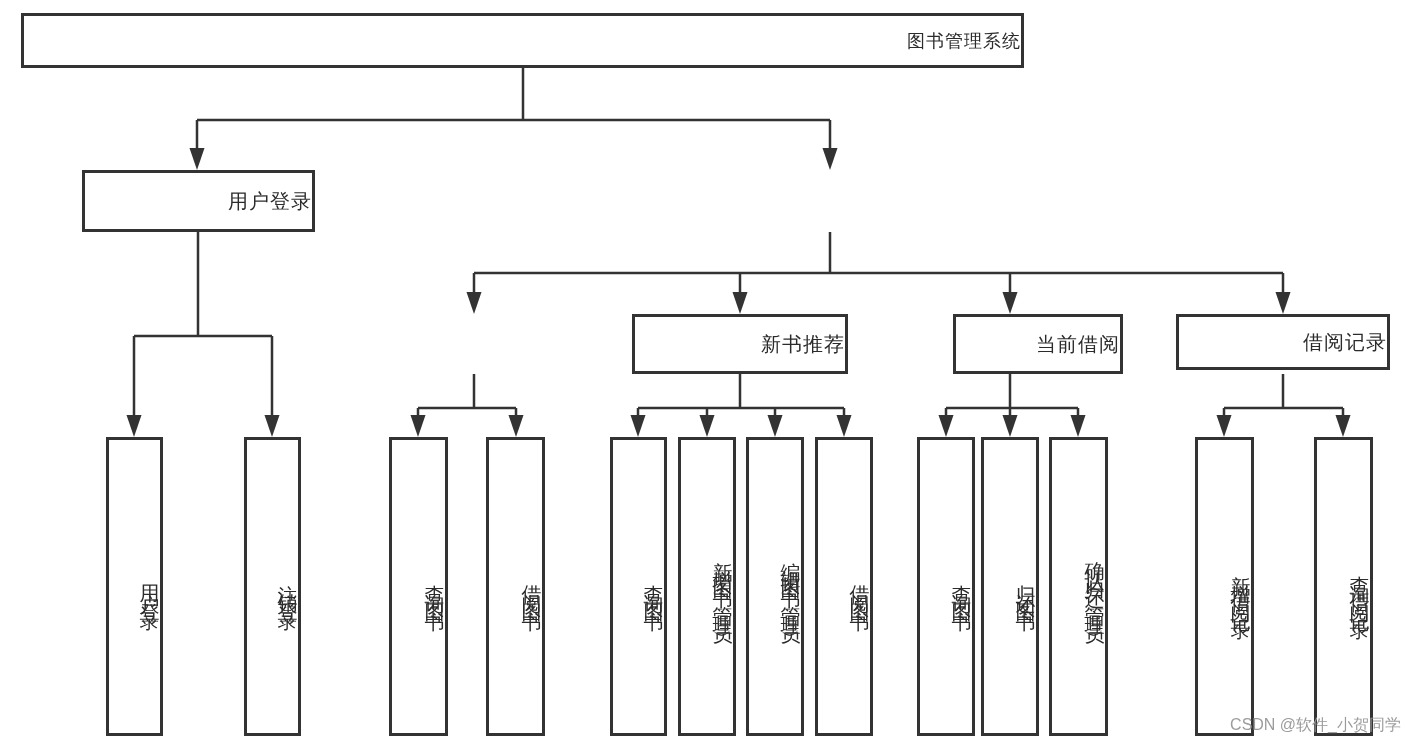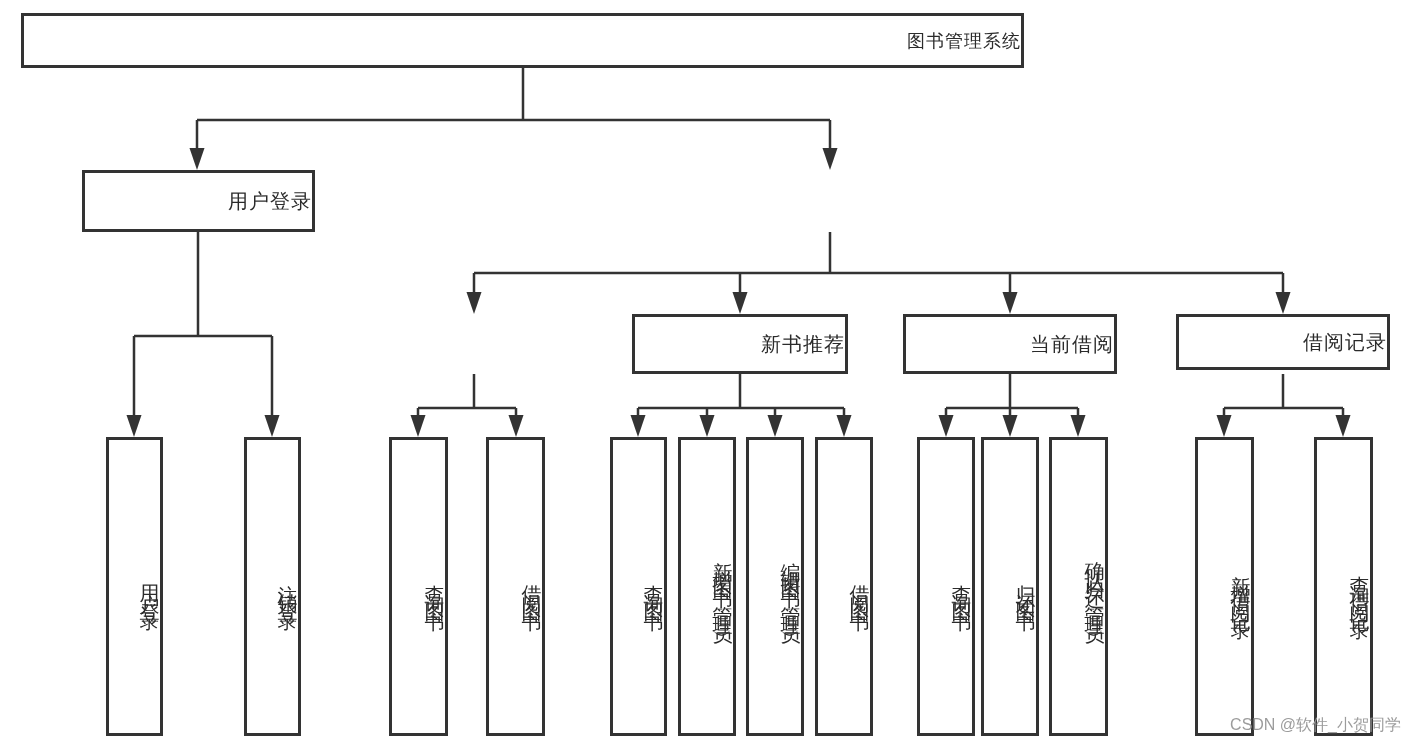--- a/index.html
+++ b/index.html
@@ -75,21 +75,21 @@
     <span>图书管理系统</span>
   </div>
 
   <div class="box h" style="left:82px;top:170px;width:233px;height:62px">
     <span>用户登录</span>
   </div>
 
   <div class="box h" style="left:632px;top:314px;width:216px;height:60px">
     <span>新书推荐</span>
   </div>
-  <div class="box h" style="left:903px;top:314px;width:214px;height:60px">
+  <div class="box h" style="left:953px;top:314px;width:170px;height:60px">
     <span>当前借阅</span>
   </div>
   <div class="box h" style="left:1176px;top:314px;width:214px;height:56px">
     <span>借阅记录</span>
   </div>
 
   <div class="box v" style="left:106px;top:437px;width:57px;height:299px">
     <span>用户登录</span>
   </div>
   <div class="box v" style="left:244px;top:437px;width:57px;height:299px">

